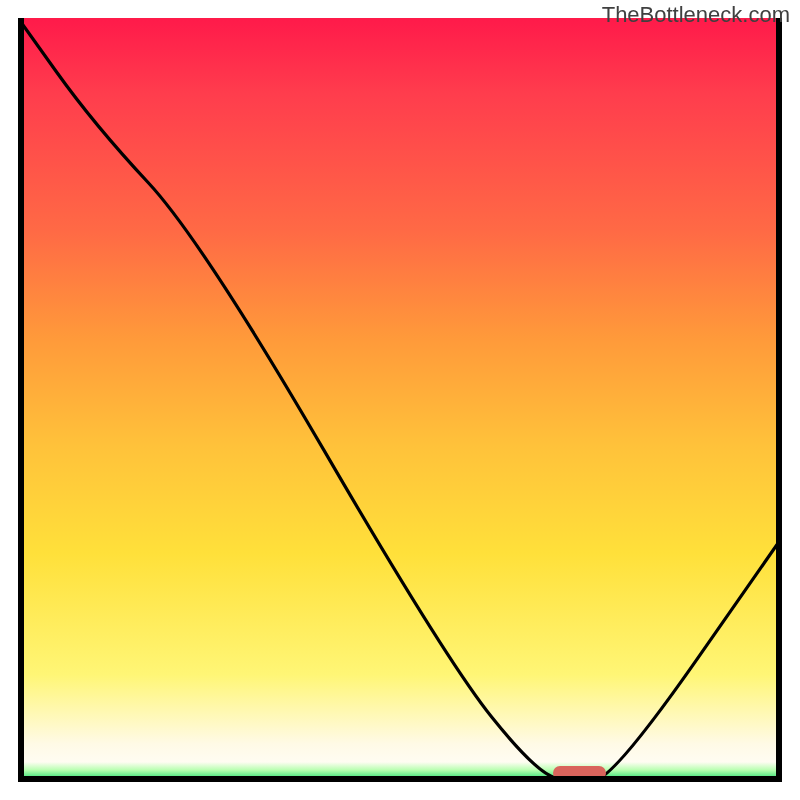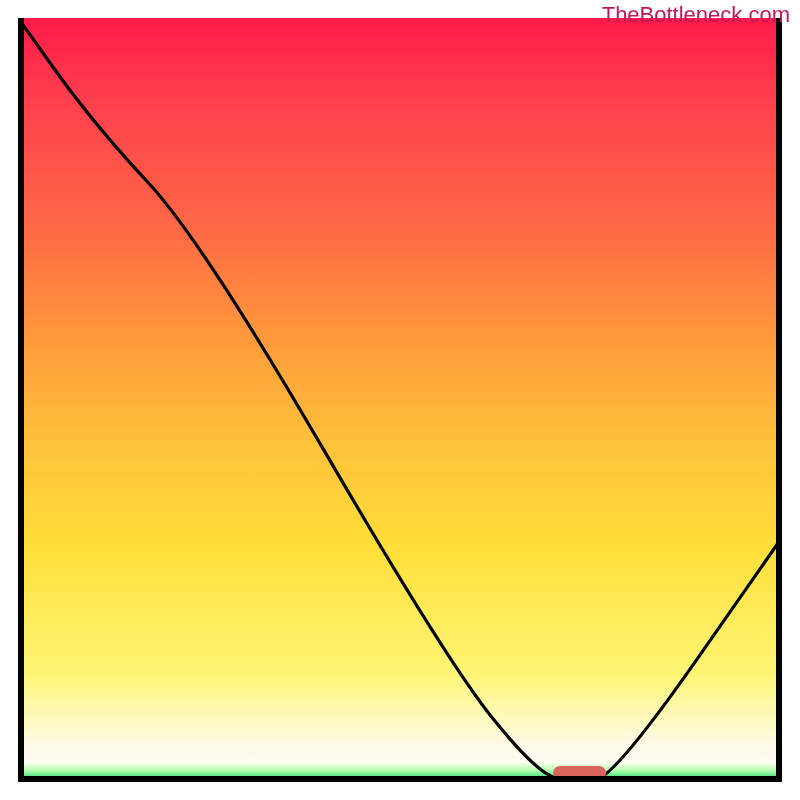--- a/index.html
+++ b/index.html
@@ -13,21 +13,21 @@
   }
   .wrap {
     position: relative;
     width: 800px;
     height: 800px;
   }
   .watermark {
     position: absolute;
     top: 2px;
     right: 10px;
-    color: #be185d;
+    color: #404040;
     font-size: 22px;
     font-weight: 400;
     z-index: 4;
   }
   .gradient {
     position: absolute;
     left: 18px;
     top: 18px;
     width: 764px;
     height: 764px;

